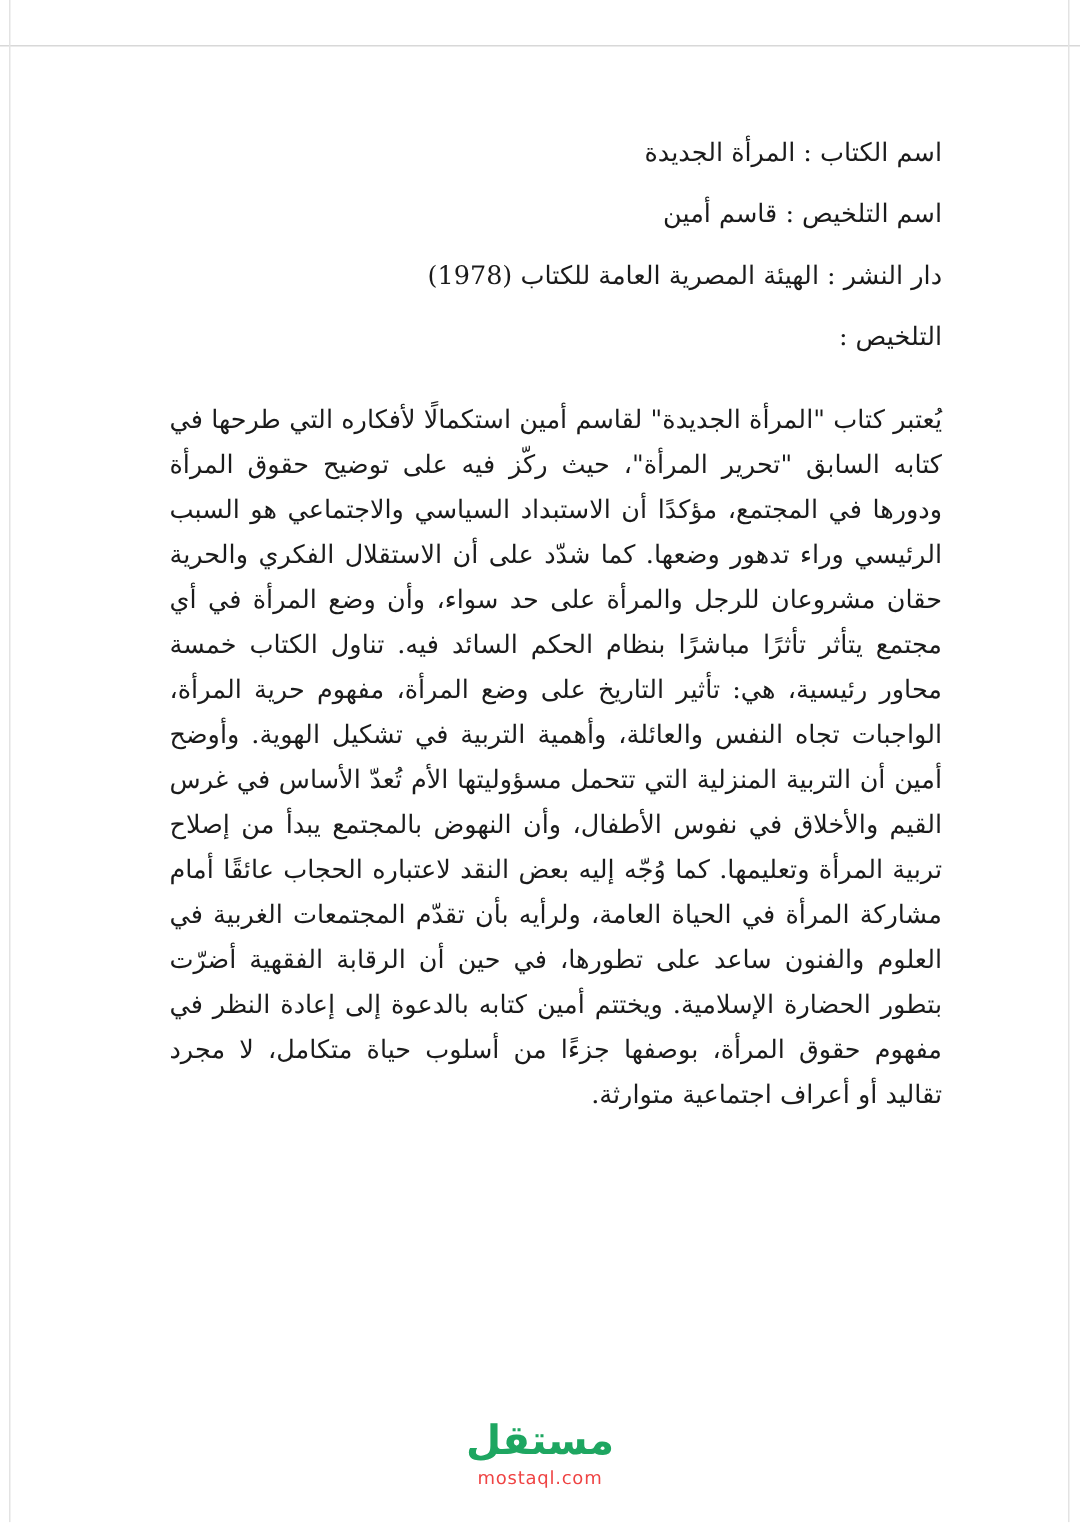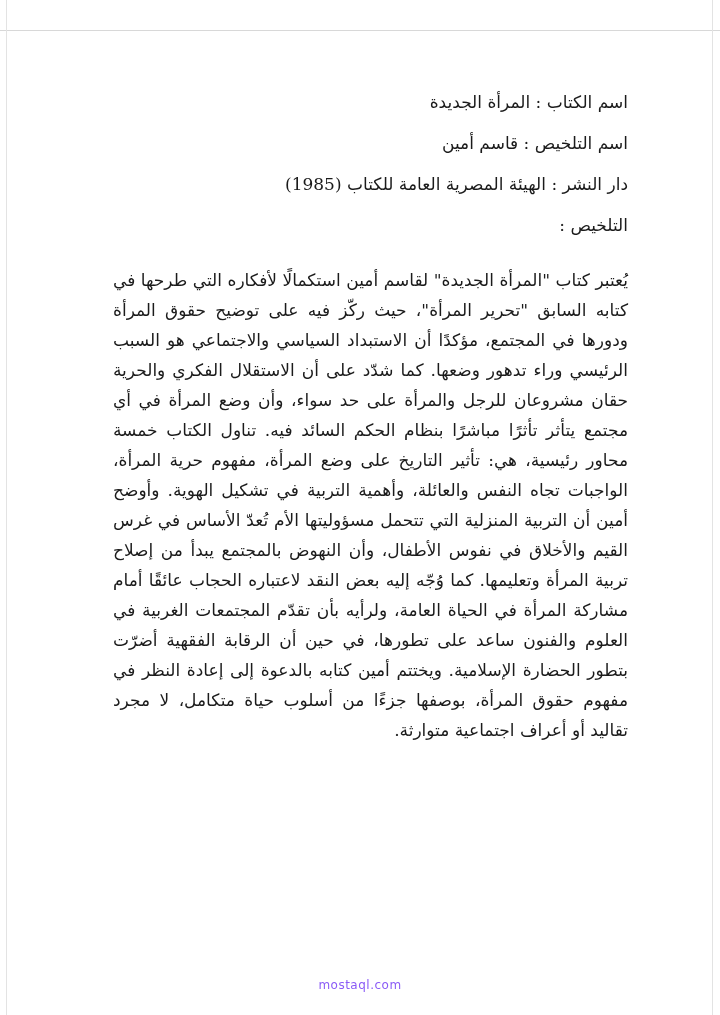--- a/index.html
+++ b/index.html
@@ -79,43 +79,44 @@
     font-size: 27px;
     font-weight: bold;
     color: #1ea661;
     line-height: 30px;
   }
   .watermark-site {
     font-family: "DejaVu Sans", "Liberation Sans", sans-serif;
     direction: ltr;
     font-size: 12px;
     letter-spacing: 0.5px;
-    color: #8b5cf6;
+    color: #ef4444;
     line-height: 16px;
     margin-top: 1px;
   }
 </style>
 </head>
 <body>
 
 <div class="page">
 
   <div class="border-top"></div>
   <div class="border-left"></div>
   <div class="border-right"></div>
 
   <div class="content">
     <p class="meta-line">اسم الكتاب : المرأة الجديدة</p>
 
     <p class="meta-line">اسم التلخيص : قاسم أمين</p>
 
-    <p class="meta-line">دار النشر : الهيئة المصرية العامة للكتاب (1985)</p>
+    <p class="meta-line">دار النشر : الهيئة المصرية العامة للكتاب (1978)</p>
 
     <p class="meta-line summary-label">التلخيص :</p>
 
     <p class="summary-paragraph">يُعتبر كتاب "المرأة الجديدة" لقاسم أمين استكمالًا لأفكاره التي طرحها في كتابه السابق "تحرير المرأة"، حيث ركّز فيه على توضيح حقوق المرأة ودورها في المجتمع، مؤكدًا أن الاستبداد السياسي والاجتماعي هو السبب الرئيسي وراء تدهور وضعها. كما شدّد على أن الاستقلال الفكري والحرية حقان مشروعان للرجل والمرأة على حد سواء، وأن وضع المرأة في أي مجتمع يتأثر تأثرًا مباشرًا بنظام الحكم السائد فيه. تناول الكتاب خمسة محاور رئيسية، هي: تأثير التاريخ على وضع المرأة، مفهوم حرية المرأة، الواجبات تجاه النفس والعائلة، وأهمية التربية في تشكيل الهوية. وأوضح أمين أن التربية المنزلية التي تتحمل مسؤوليتها الأم تُعدّ الأساس في غرس القيم والأخلاق في نفوس الأطفال، وأن النهوض بالمجتمع يبدأ من إصلاح تربية المرأة وتعليمها. كما وُجّه إليه بعض النقد لاعتباره الحجاب عائقًا أمام مشاركة المرأة في الحياة العامة، ولرأيه بأن تقدّم المجتمعات الغربية في العلوم والفنون ساعد على تطورها، في حين أن الرقابة الفقهية أضرّت بتطور الحضارة الإسلامية. ويختتم أمين كتابه بالدعوة إلى إعادة النظر في مفهوم حقوق المرأة، بوصفها جزءًا من أسلوب حياة متكامل، لا مجرد تقاليد أو أعراف اجتماعية متوارثة.</p>
   </div>
 
   <div class="watermark">
+    <div class="watermark-logo">مستقل</div>
     <div class="watermark-site">mostaql.com</div>
   </div>
 
 </div>
 
 </body></html>

